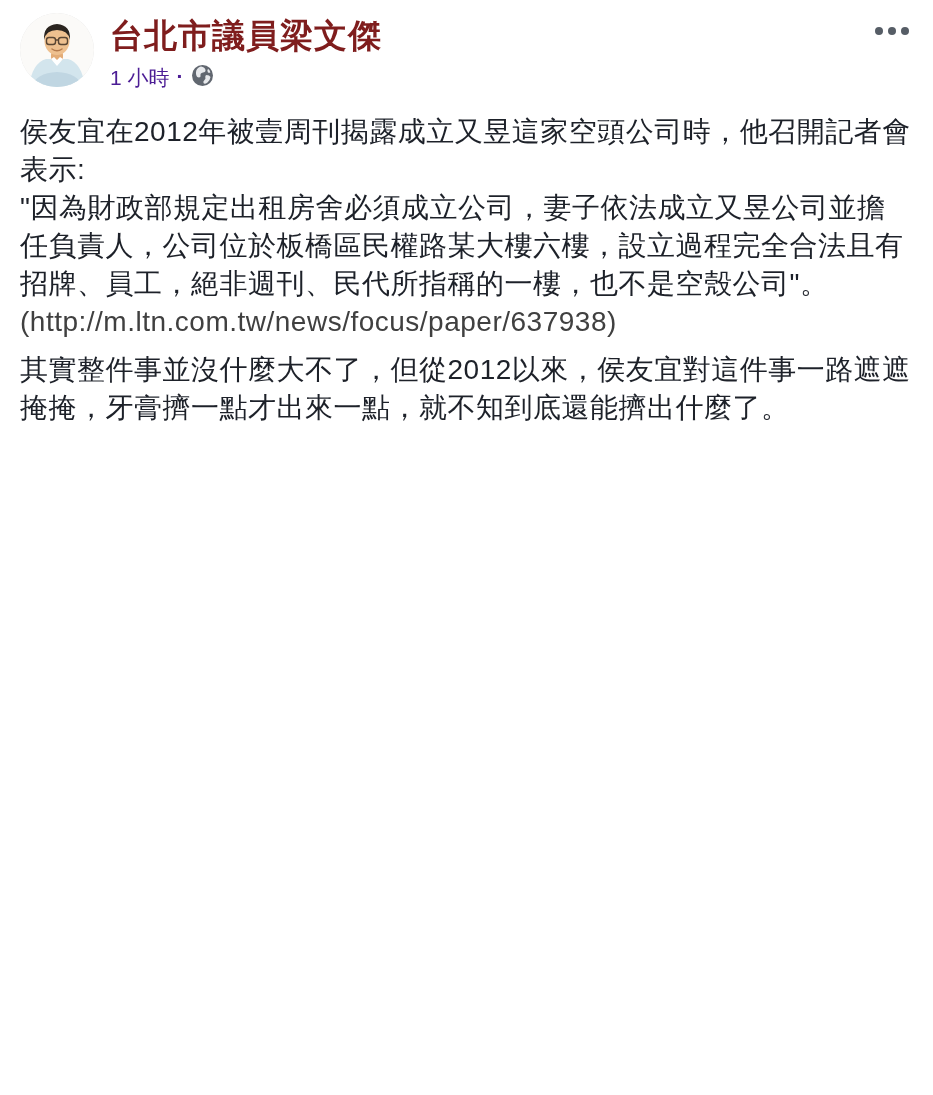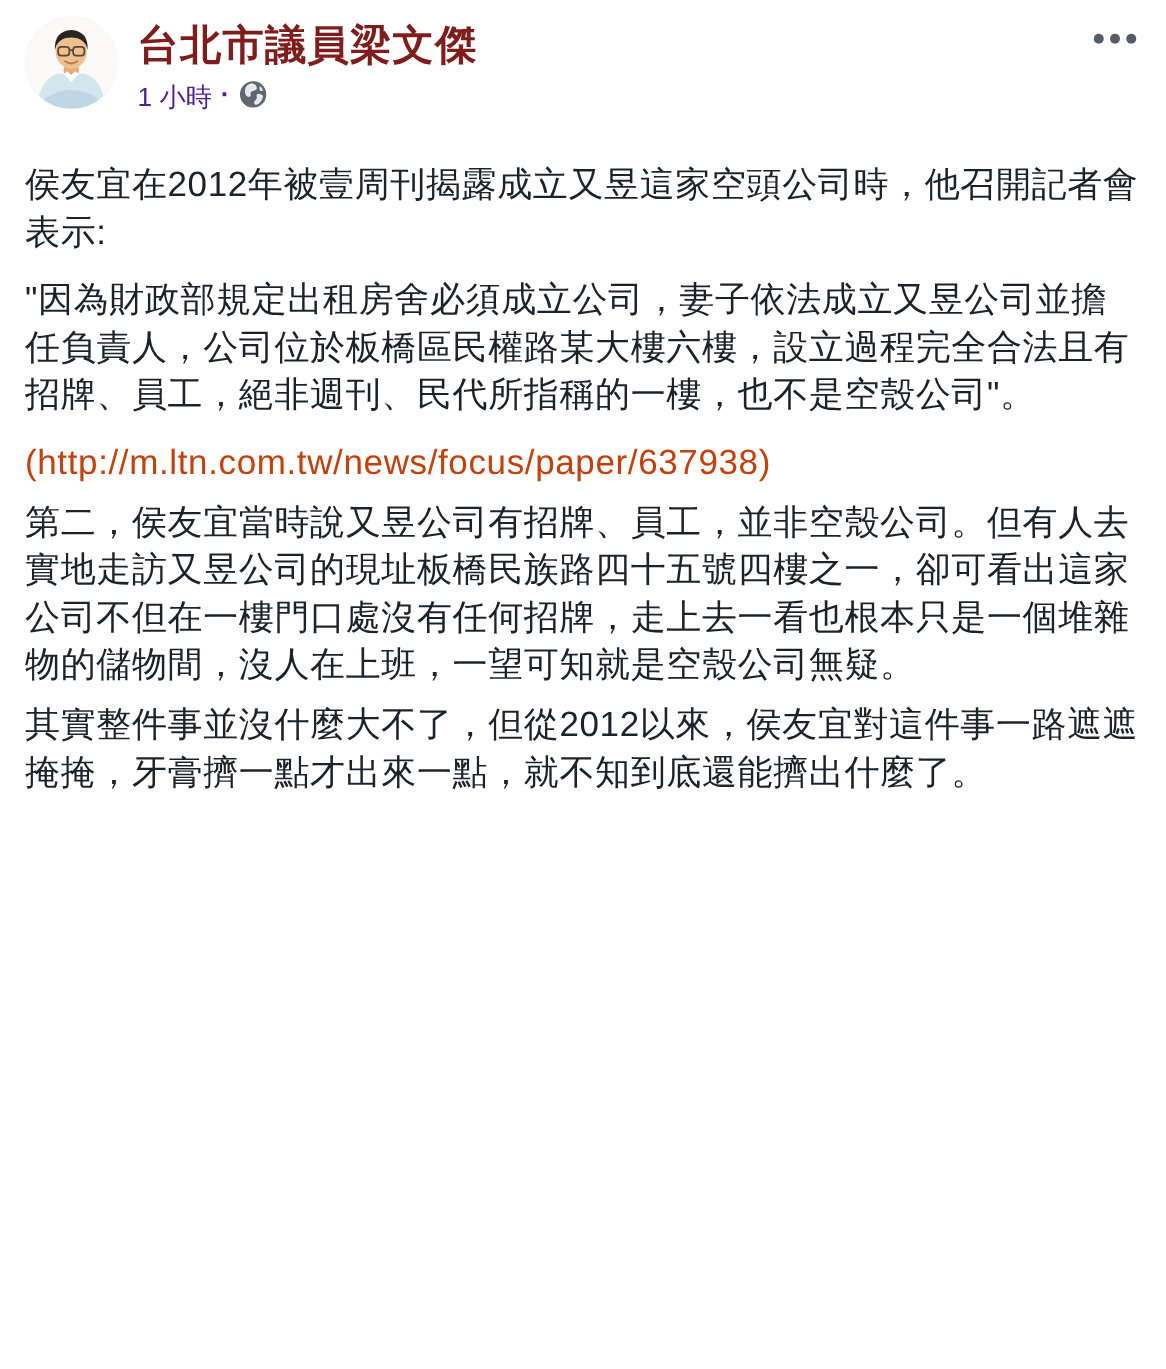--- a/index.html
+++ b/index.html
@@ -26,22 +26,22 @@
   .globe{display:inline-flex;align-items:center;}
   .more{margin-left:auto;padding:14px 4px 6px 10px;display:flex;align-items:center;cursor:pointer;}
   .more .dot{width:8px;height:8px;border-radius:50%;background:#565d66;margin-left:5px;}
   
   .post{
     padding:21px 22px 0 20px;
     font-size:28px;line-height:38px;color:#1d2129;
     letter-spacing:0.5px;
   }
   .block{margin-top:10px;}
-  .block.flush{margin-top:16px;}
-  a.post-link{color:#c2410c;text-decoration:none;cursor:pointer;word-break:break-all;}
+  .block.flush{margin-top:0;}
+  a.post-link{color:#404040;text-decoration:none;cursor:pointer;word-break:break-all;}
 </style>
 </head>
 <body>
 
 <div class="header">
   <div class="avatar">
     <svg width="74" height="74" viewBox="0 0 74 74">
       <circle cx="37" cy="37" r="37" fill="#fbfaf8"></circle>
 
       <path d="M9,74 Q12,50 26,46 L48,46 Q62,50 65,74 Z" fill="#d3e5ed"></path>
@@ -82,15 +82,14 @@
     <span class="dot"></span>
     <span class="dot"></span>
     <span class="dot"></span>
   </div>
 </div>
 
 <div class="post">
   <div class="block flush">侯友宜在2012年被壹周刊揭露成立又昱這家空頭公司時，他召開記者會表示:</div>
   <div class="block flush">"因為財政部規定出租房舍必須成立公司，妻子依法成立又昱公司並擔任負責人，公司位於板橋區民權路某大樓六樓，設立過程完全合法且有招牌、員工，絕非週刊、民代所指稱的一樓，也不是空殼公司"。</div>
   <div class="block flush"><a class="post-link" href="#">(http://m.ltn.com.tw/news/focus/paper/637938)</a></div>
-  <div class="block">第二，侯友宜當時說又昱公司有招牌、員工，並非空殼公司。但有人去實地走訪又昱公司的現址板橋民族路四十五號四樓之一，卻可看出這家公司不但在一樓門口處沒有任何招牌，走上去一看也根本只是一個堆雜物的儲物間，沒人在上班，一望可知就是空殼公司無疑。</div>
   <div class="block">其實整件事並沒什麼大不了，但從2012以來，侯友宜對這件事一路遮遮掩掩，牙膏擠一點才出來一點，就不知到底還能擠出什麼了。</div>
 </div>
 
 </body></html>

